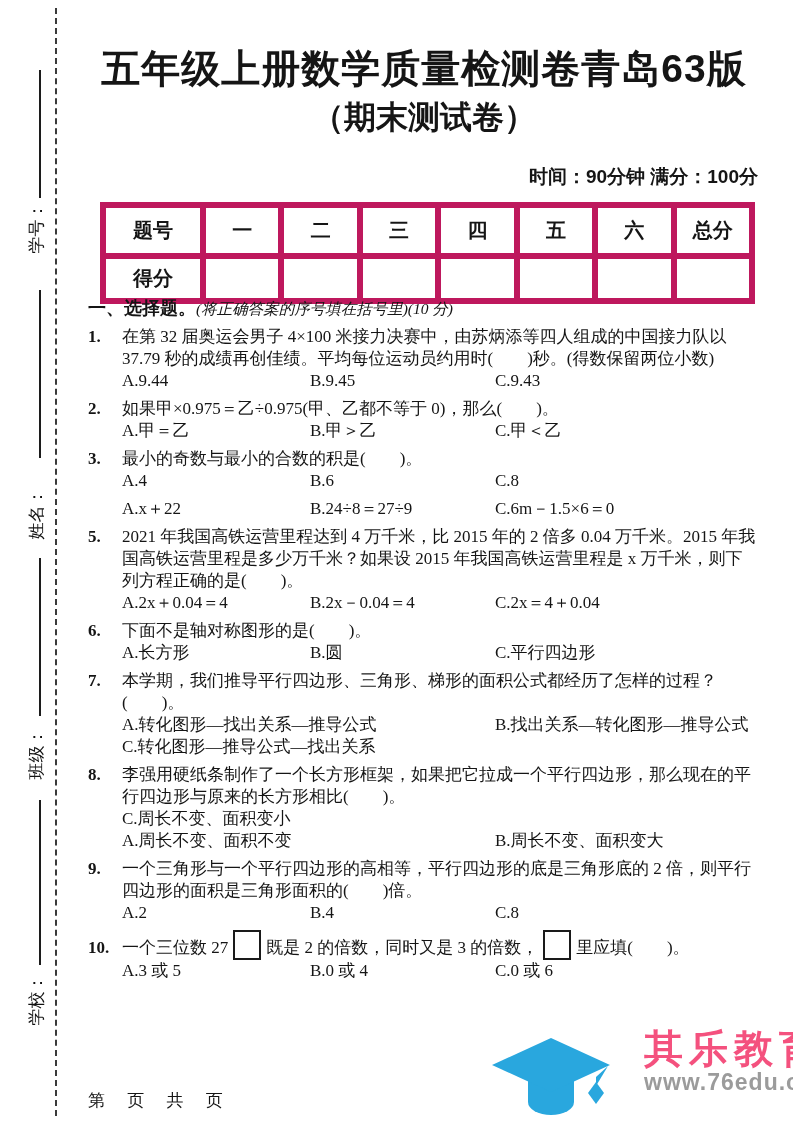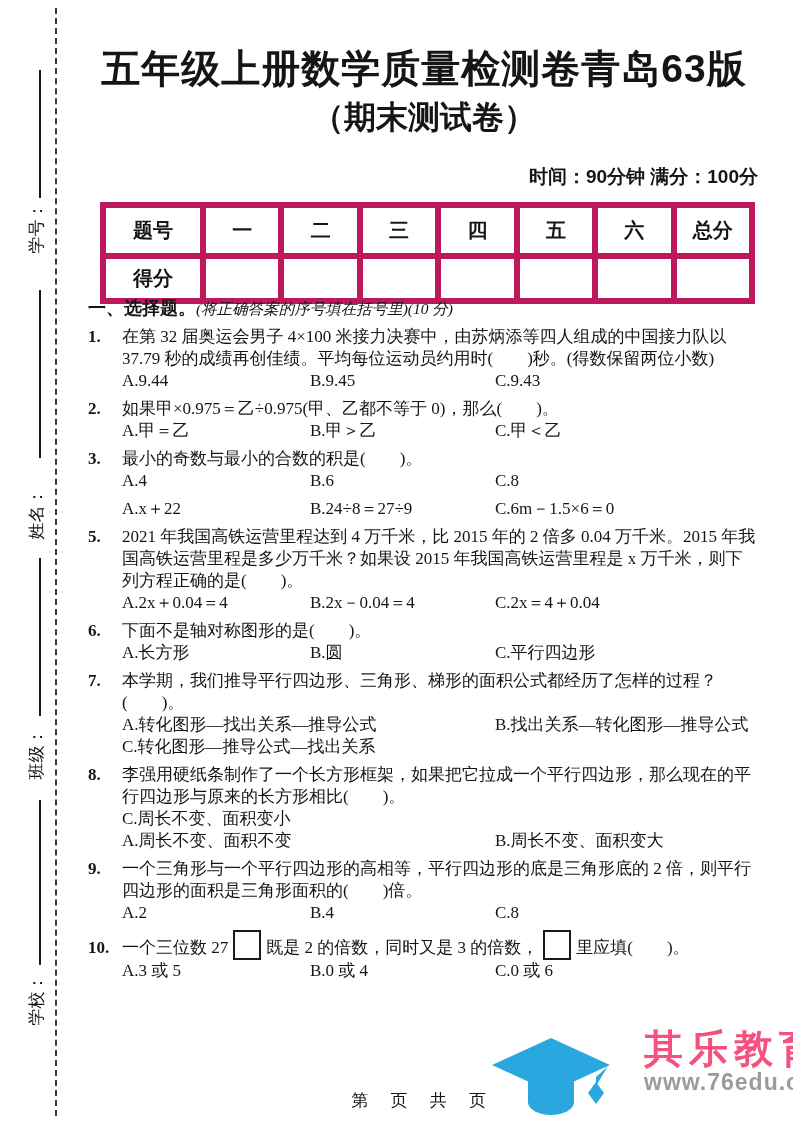--- a/index.html
+++ b/index.html
@@ -73,21 +73,21 @@
   .o2   { width:185px; }
   .wide { width:373px; }
   .ans-box {
     display:inline-block; width:24px; height:26px;
     border:2px solid #1a1a1a; vertical-align:-7px; margin:0 5px;
   }
 
   
   .page-footer {
     position:absolute; left:88px; top:1089px; width:670px;
-    text-align:center; font-size:17px; letter-spacing:9px;
+    text-align:left; font-size:17px; letter-spacing:9px;
   }
 
   
   .logo { position:absolute; left:490px; top:1028px; width:303px; height:94px;
           display:flex; align-items:flex-start;gap:32px; }
   .cap-icon { flex:0 0 auto; margin-top:8px; }
   .logo-text { margin-left:0; }
   .logo-name {
     font-family:"Liberation Sans", sans-serif; font-weight:bold;
     font-size:39px; line-height:42px; letter-spacing:6px;

